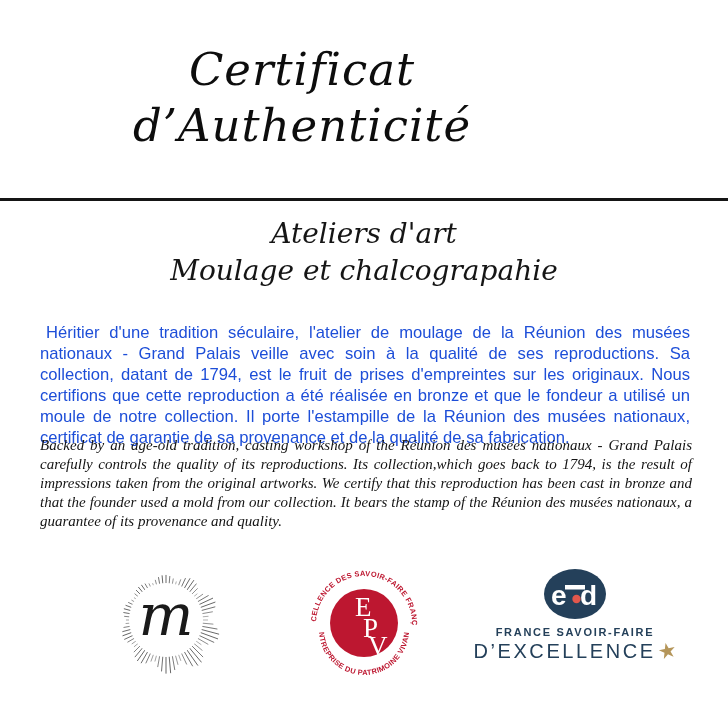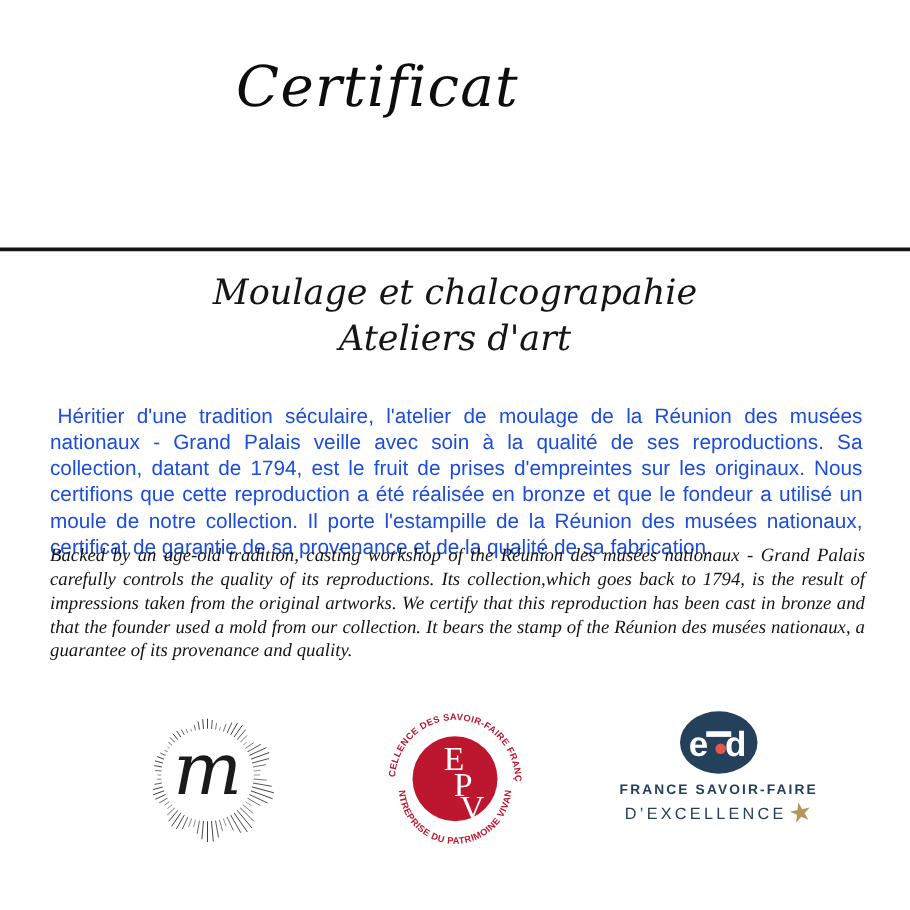--- a/index.html
+++ b/index.html
@@ -85,47 +85,48 @@
     letter-spacing: 1.7px;
     color: #24405a;
     white-space: nowrap;
   }
   .fsfe-line2-row {
     display: flex; align-items: center; justify-content: center;
     margin-top: 2px;
   }
   .fsfe-line2 {
     font-family: "Liberation Sans", sans-serif;
-    font-size: 13px;
+    font-size: 20px;
     font-weight: 400;
     letter-spacing: 2.6px;
     color: #24405a;
     white-space: nowrap;
   }
   .fsfe-star {
     display: inline-block;
     font-size: 21px;
     line-height: 1;
     color: #b5965a;
     transform: rotate(-12deg);
     margin-left: 2px;
   }
 </style>
 </head>
 <body>
 
 <div class="title-block">
   <div class="title-line">Certificat</div>
+  <div class="title-line">d’Authenticité</div>
 </div>
 
 <div class="divider"></div>
 
 <div class="subtitle-block">
+  <div class="subtitle-line">Ateliers d'art</div>
   <div class="subtitle-line">Moulage et chalcograpahie</div>
-  <div class="subtitle-line">Ateliers d'art</div>
 </div>
 
 <p class="para-fr">Héritier d'une tradition séculaire, l'atelier de moulage de la Réunion des musées nationaux - Grand Palais veille avec soin à la qualité de ses reproductions. Sa collection, datant de 1794, est le fruit de prises d'empreintes sur les originaux. Nous certifions que cette reproduction a été réalisée en bronze et que le fondeur a utilisé un moule de notre collection. Il porte l'estampille de la Réunion des musées nationaux, certificat de garantie de sa provenance et de la qualité de sa fabrication.</p>
 
 <p class="para-en">Backed by an age-old tradition, casting workshop of the Réunion des musées nationaux - Grand Palais carefully controls the quality of its reproductions. Its collection,which goes back to 1794, is the result of impressions taken from the original artworks. We certify that this reproduction has been cast in bronze and that the founder used a mold from our collection. It bears the stamp of the Réunion des musées nationaux, a guarantee of its provenance and quality.</p>
 
 <div class="logos-row">
 
   <svg class="rmn-logo" viewBox="0 0 108 108" xmlns="http://www.w3.org/2000/svg">
     <g id="rmn-burst">

